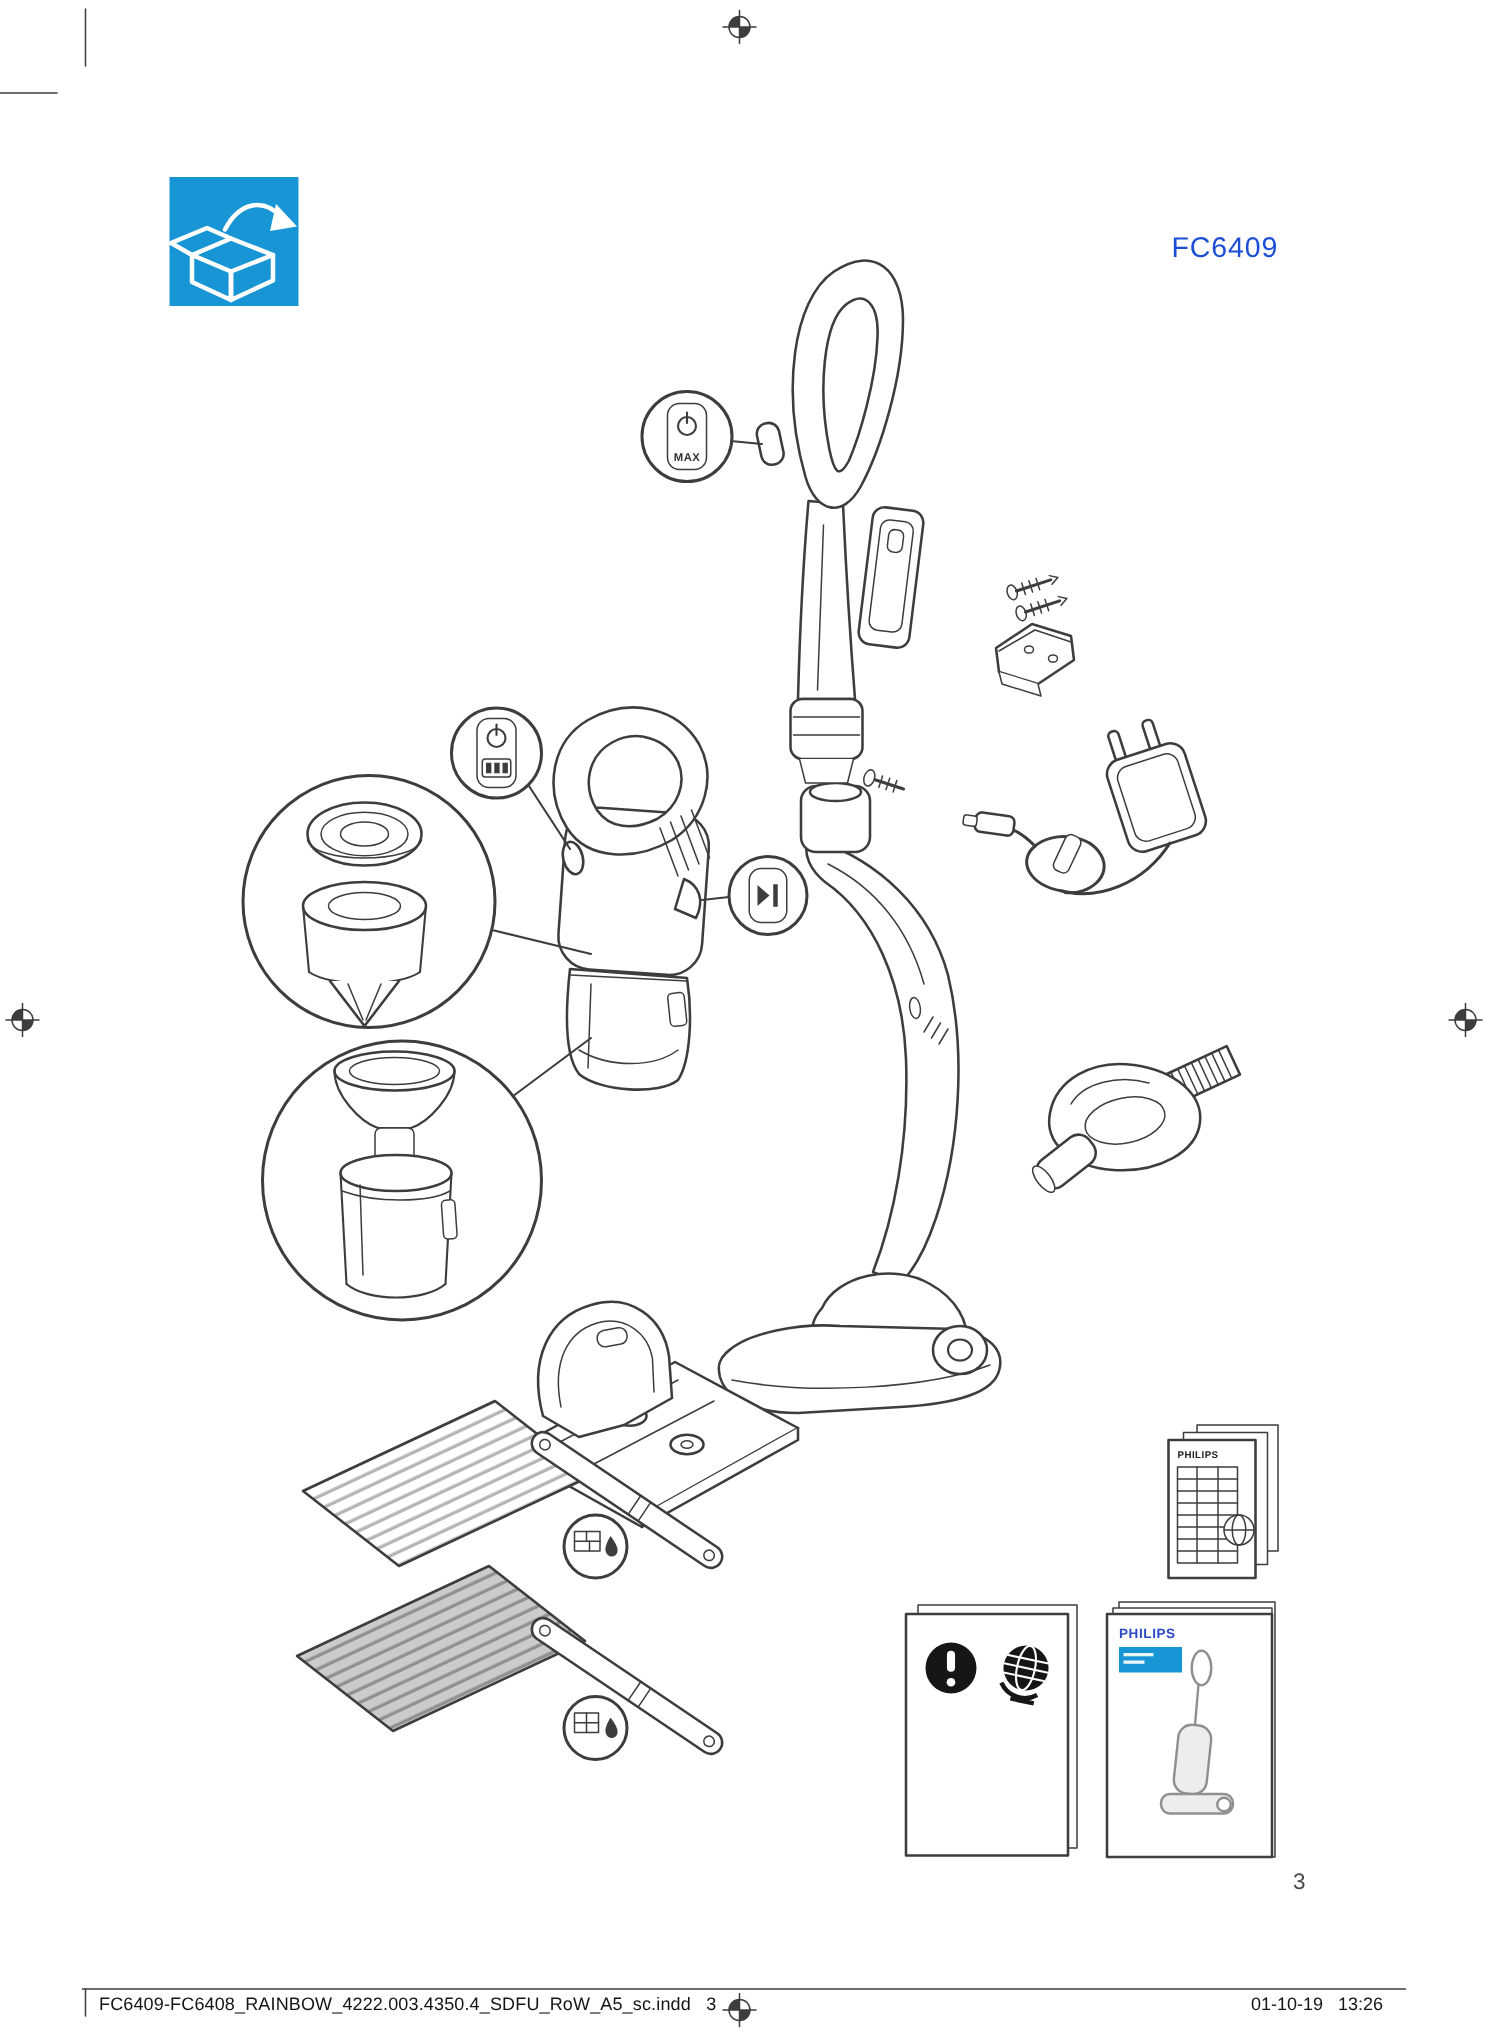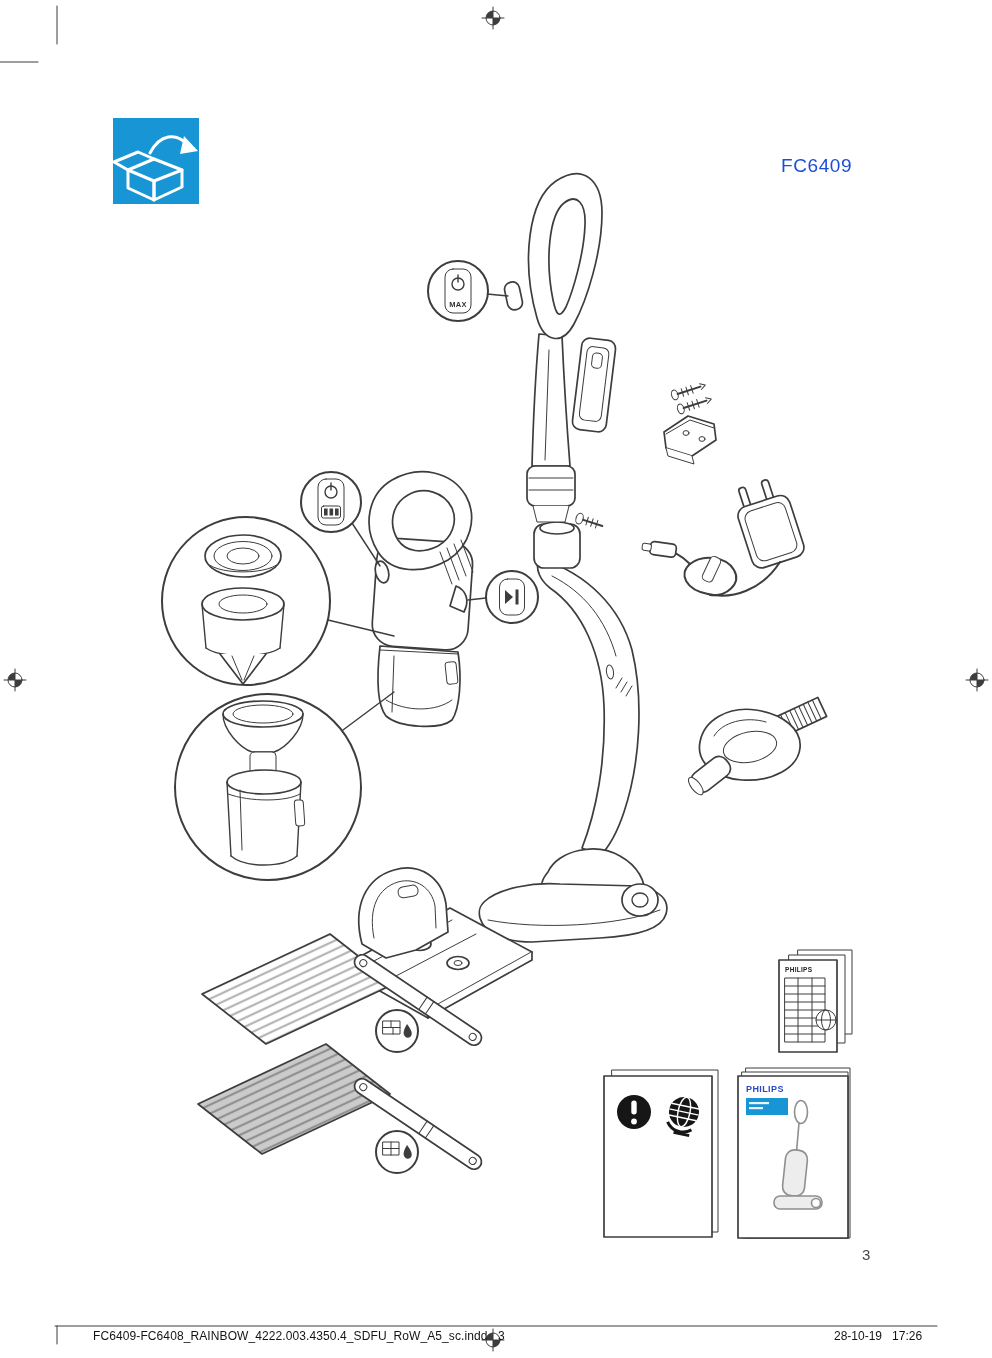--- a/index.html
+++ b/index.html
@@ -5,21 +5,21 @@
   html,body{margin:0;padding:0;}
   body{
     width:992px;height:1358px;
     background:var(--page-background,#fff);
     position:relative;overflow:hidden;
     font-family:"Liberation Sans",sans-serif;
   }
   .abs{position:absolute;white-space:pre;}
   #product-code{left:781px;top:155px;font-size:19px;color:#1d4ed8;letter-spacing:.6px;}
   #page-number{left:862px;top:1246px;font-size:15px;color:#4a4a4a;}
-  #footer-left{left:93px;top:1329px;font-size:12px;color:#141414;letter-spacing:.1px;}
+  #footer-left{left:66px;top:1329px;font-size:12px;color:#141414;letter-spacing:.1px;}
   #footer-right{left:834px;top:1329px;font-size:12px;color:#141414;}
   svg.diagram{position:absolute;left:0;top:0;}
   
   .s{fill:#fff;stroke:var(--line,#3d3d3d);stroke-width:1.7;stroke-linejoin:round;stroke-linecap:round;}
   .l{fill:none;stroke:var(--line,#3d3d3d);stroke-width:1.4;stroke-linejoin:round;stroke-linecap:round;}
   .thin{stroke-width:1;}
   .w2{stroke-width:2;}
   .f{fill:var(--line,#3d3d3d);stroke:none;}
   .wht{stroke:#fff;fill:none;stroke-width:3;stroke-linejoin:round;stroke-linecap:round;}
   .gray{stroke:#8f8f8f;fill:none;stroke-width:1.6;stroke-linejoin:round;stroke-linecap:round;}
@@ -380,15 +380,15 @@
       <rect x="784" y="1150" width="22" height="46" rx="9" transform="rotate(6 795 1173)" fill="#ededed" stroke="#8f8f8f" stroke-width="1.6"></rect>
       <rect x="774" y="1196" width="48" height="13" rx="6" fill="#ededed" stroke="#8f8f8f" stroke-width="1.6"></rect>
       <circle cx="816" cy="1203" r="4.5" fill="#fff" stroke="#8f8f8f" stroke-width="1.6"></circle>
     </g>
   </g>
 </svg>
 
 <div class="abs" id="product-code">FC6409</div>
 <div class="abs" id="page-number">3</div>
 <div class="abs" id="footer-left">FC6409-FC6408_RAINBOW_4222.003.4350.4_SDFU_RoW_A5_sc.indd   3</div>
-<div class="abs" id="footer-right">28-10-19   17:26</div>
+<div class="abs" id="footer-right">01-10-19   13:26</div>
 
 </div>
 
 </body></html>

